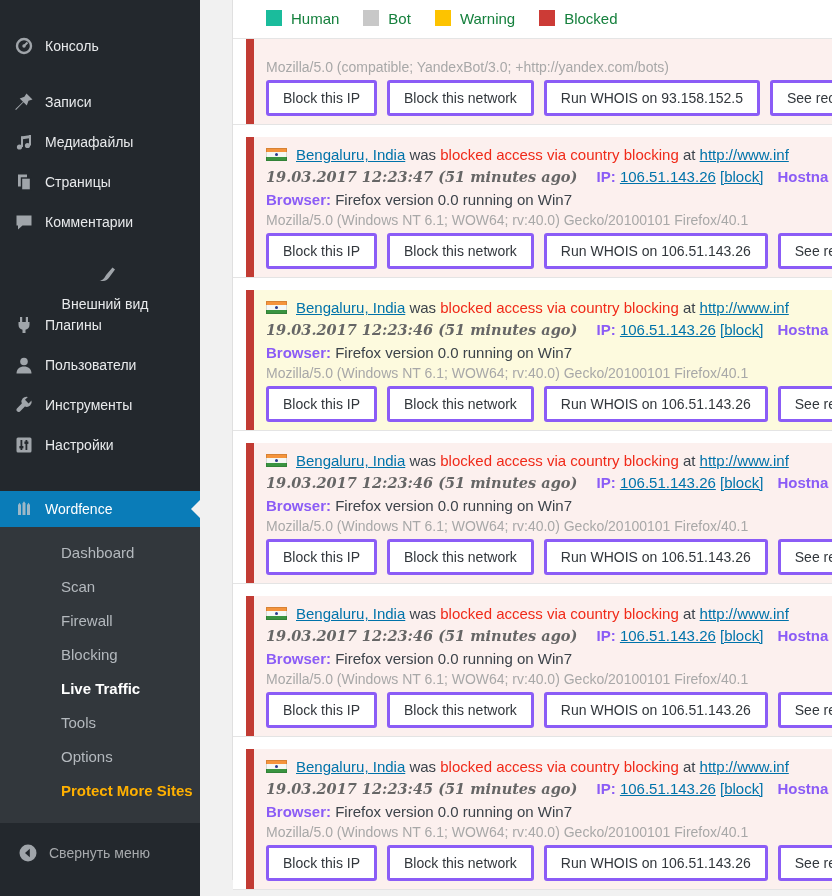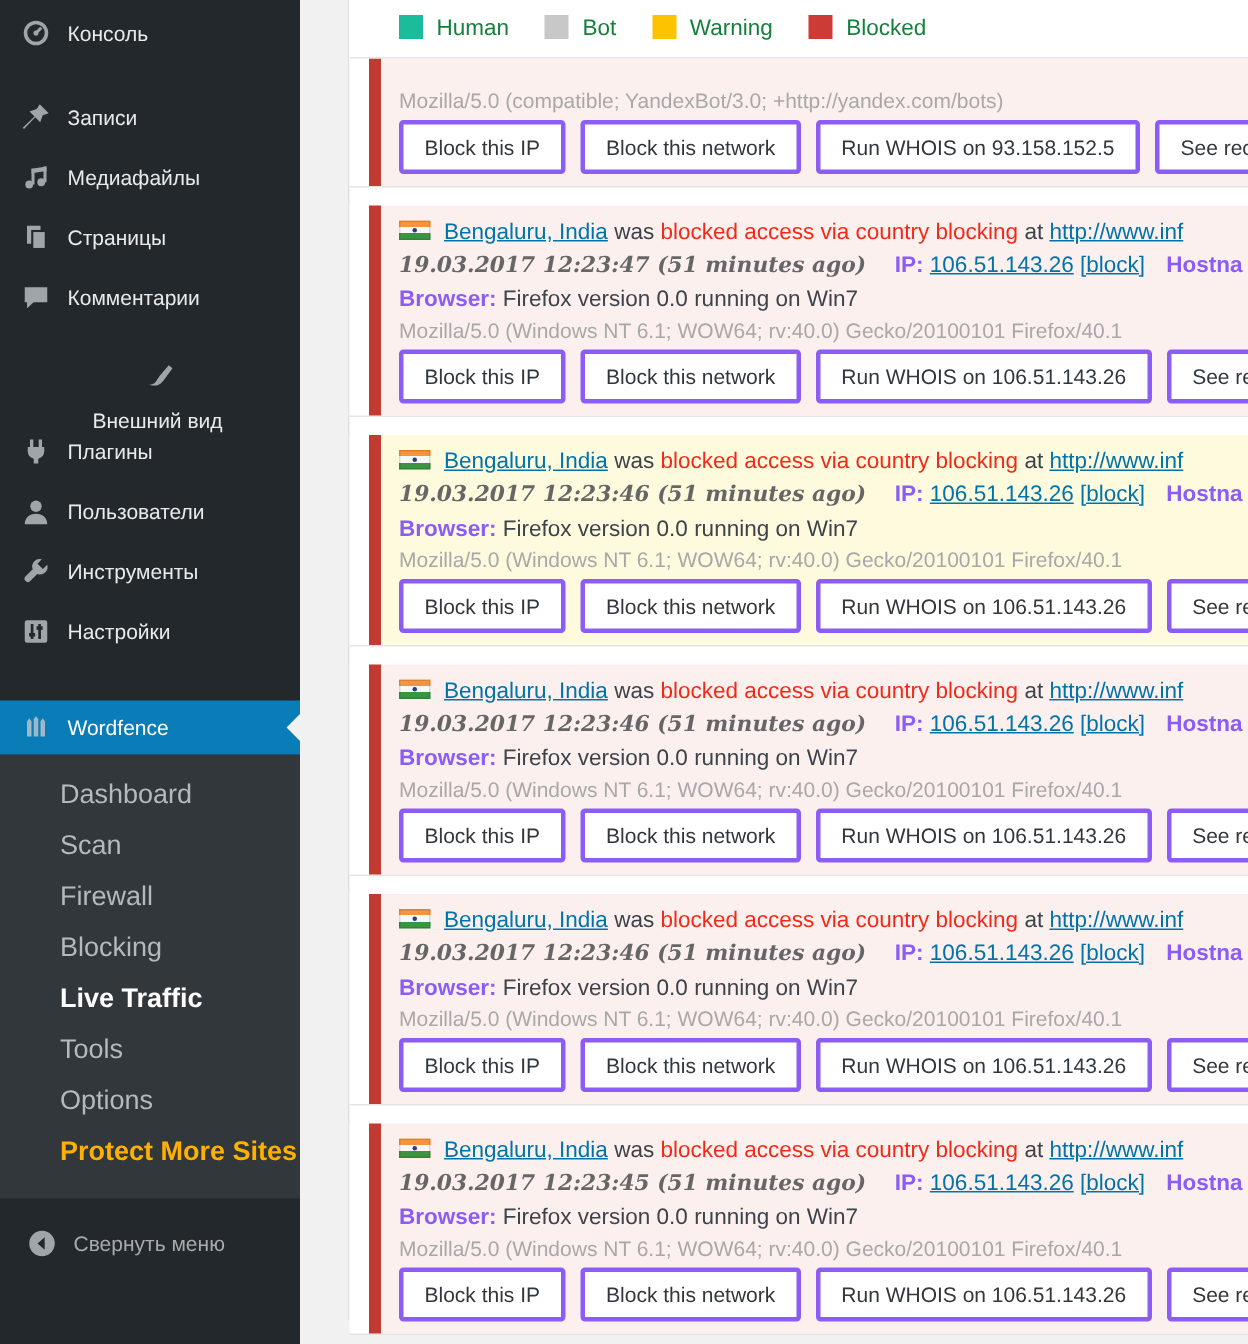--- a/index.html
+++ b/index.html
@@ -5,33 +5,33 @@
   html,body{margin:0;padding:0;}
   body{
     width:832px;height:896px;overflow:hidden;position:relative;
     font-family:"Liberation Sans", sans-serif;
     background:#f1f1f1;
   }
   .app{display:flex;width:832px;height:896px;}
 
   
   .sidebar{width:200px;min-width:200px;background:#23282d;height:896px;}
-  .menu{padding-top:2px;}
+  .menu{padding-top:26px;}
   .mi{display:flex;align-items:center;height:40px;padding-left:10px;gap:11px;
       color:#e8eaec;font-size:14px;cursor:pointer;position:relative;}
   .mi .ic{width:20px;height:20px;margin-left:4px;flex:none;display:inline-flex;}
   .menu .mi:nth-child(2){margin-top:16px;}
   .menu .mi:nth-child(6){margin-top:23px;flex-direction:column;}
   .menu .mi:nth-child(11){margin-top:26px;}
   .mi.active{background:#0a7cb8;color:#fff;height:36px;font-weight:400;}
   .mi.active::after{content:'';position:absolute;right:0;top:50%;transform:translateY(-50%);
       border:9px solid transparent;border-right-color:#f1f1f1;border-left-width:0;}
   .submenu{background:#32373c;padding:9px 0 15px 0;}
-  .smi{display:block;height:34px;line-height:34px;padding-left:40px;color:#b4b9be;
-      font-size:18px;cursor:pointer;}
+  .smi{display:block;height:34px;line-height:34px;padding-left:61px;color:#b4b9be;
+      font-size:15px;cursor:pointer;}
   .smi.active{color:#fff;font-weight:bold;}
   .smi.highlight{color:#ffb000;font-weight:bold;}
   .collapse{display:flex;align-items:center;gap:11px;height:36px;margin-top:12px;
       padding-left:14px;color:#a7aaad;font-size:14px;cursor:pointer;}
   .collapse .ic{width:20px;height:20px;margin-left:4px;display:inline-flex;}
 
   
   .content{flex:1;background:#f1f1f1;padding-left:32px;position:relative;}
   .panel{background:#fff;border-left:1px solid #e0e0e0;height:896px;position:relative;}
 

